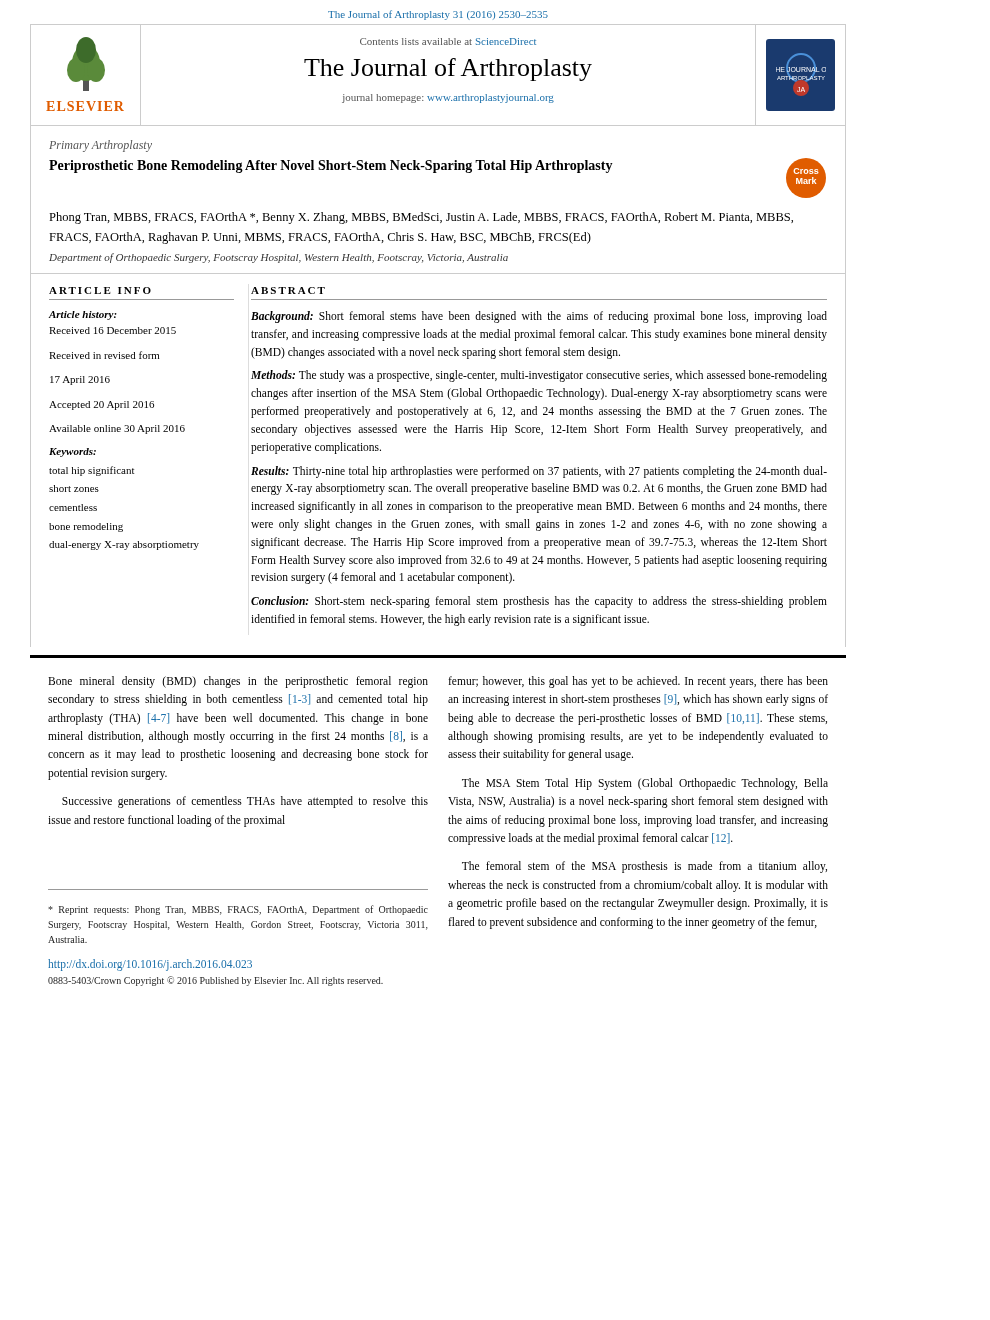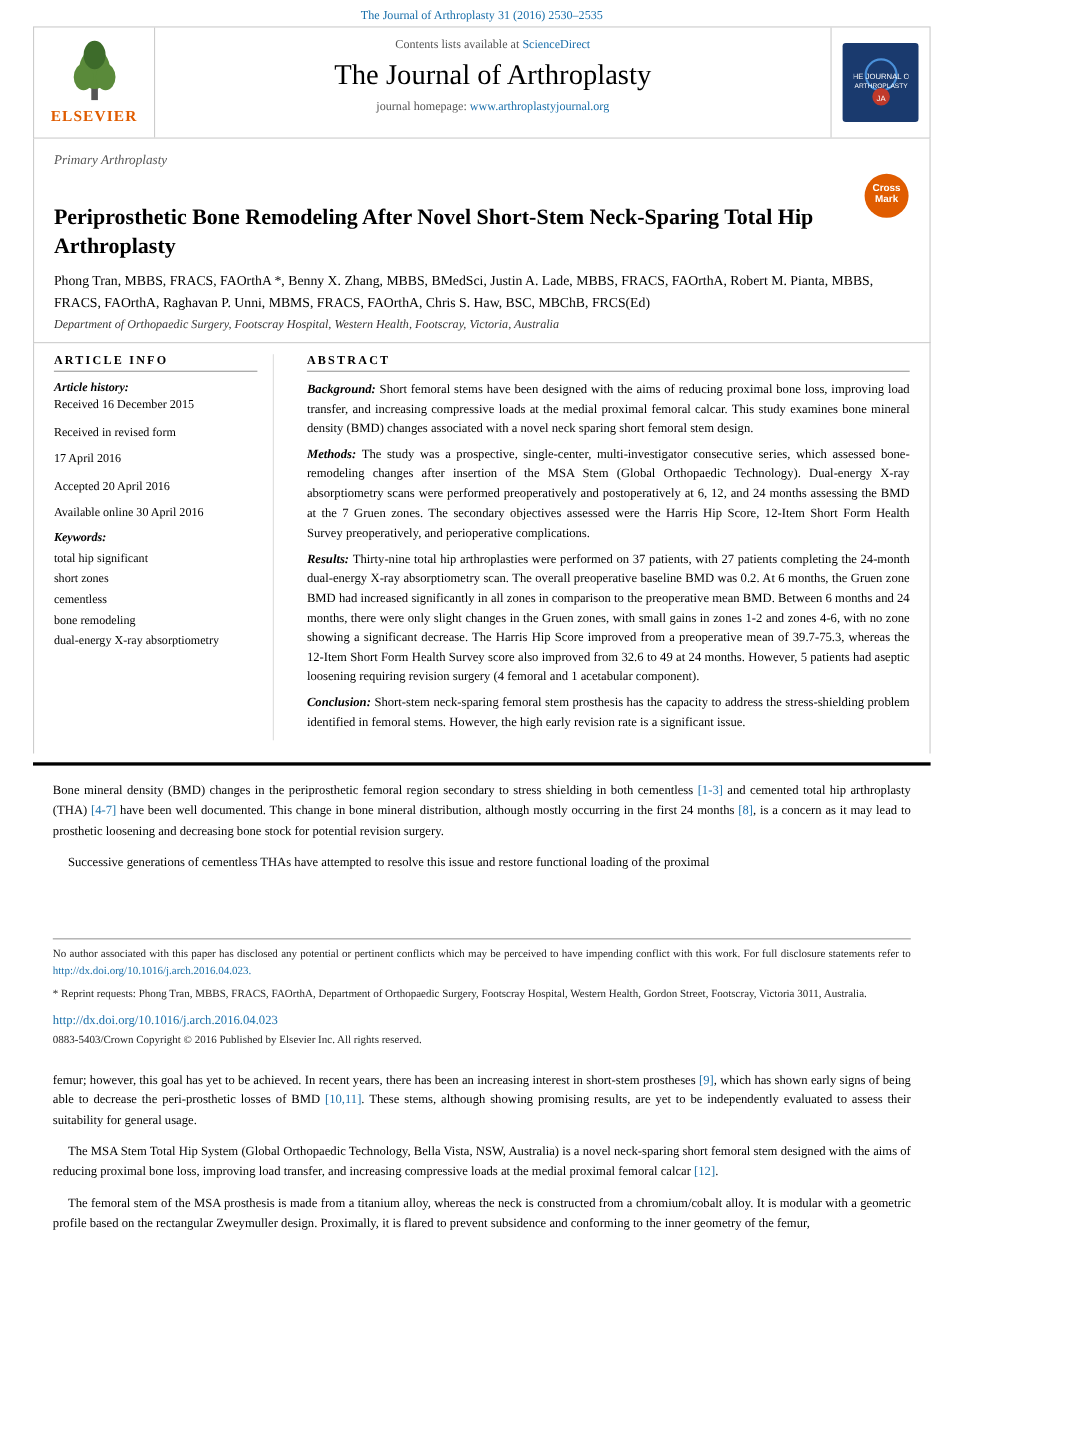--- a/index.html
+++ b/index.html
@@ -118,26 +118,25 @@
       font-style: italic;
       margin-bottom: 4px;
     }
     .article-title-row {
       display: flex;
       flex-direction: row;
       align-items: flex-start;
       justify-content: space-between;
     }
     .article-title {
-      font-size: 20px;
+      font-size: 14px;
       font-weight: bold;
       line-height: 1.3;
       flex: 1;
       margin-right: 10px;
-      margin-top: 28px;
     }
     .crossmark-badge {
       width: 42px;
       height: 42px;
       flex-shrink: 0;
     }
     .authors-line {
       font-size: 12.5px;
       margin-top: 8px;
       line-height: 1.6;
@@ -149,21 +148,21 @@
       margin-top: 4px;
     }
     
     .two-col {
       display: flex;
       flex-direction: row;
       margin: 0 30px;
       border-left: 1px solid #ccc;
       border-right: 1px solid #ccc;
       padding: 10px 18px 12px 18px;
-      gap: 30px;
+      gap: 2px;
     }
     .article-info-col {
       width: 200px;
       flex-shrink: 0;
       border-right: 1px solid #ddd;
       padding-right: 14px;
     }
     .abstract-col {
       flex: 1;
     }
@@ -211,21 +210,21 @@
     .thick-divider {
       height: 3px;
       background: #000;
       margin: 8px 30px 0 30px;
     }
     
     .body-section {
       margin: 0 30px;
       padding: 14px 18px 10px 18px;
       display: flex;
-      flex-direction: column;
+      flex-direction: row;
       gap: 20px;
     }
     .body-col {
       flex: 1;
       font-size: 11.5px;
       line-height: 1.6;
       text-align: justify;
     }
     .body-para {
       margin-bottom: 10px;
@@ -365,23 +364,20 @@
     <div class="body-col">
       <div class="body-para">
         Bone mineral density (BMD) changes in the periprosthetic femoral region secondary to stress shielding in both cementless
         <a class="ref-link">[1-3]</a> and cemented total hip arthroplasty (THA) <a class="ref-link">[4-7]</a> have been well documented. This change in bone mineral distribution, although mostly occurring in the first 24 months <a class="ref-link">[8]</a>, is a concern as it may lead to prosthetic loosening and decreasing bone stock for potential revision surgery.
       </div>
       <div class="body-para-indent">
         Successive generations of cementless THAs have attempted to resolve this issue and restore functional loading of the proximal
       </div>
 
       <div style="margin-top: 60px; border-top: 1px solid #999; padding-top: 6px;">
-        <div class="footnote-text">
-          No author associated with this paper has disclosed any potential or pertinent conflicts which may be perceived to have impending conflict with this work. For full disclosure statements refer to <a class="footnote-link">http://dx.doi.org/10.1016/j.arch.2016.04.023.</a>
-        </div>
         <div class="footnote-text" style="margin-top:6px;">
           * Reprint requests: Phong Tran, MBBS, FRACS, FAOrthA, Department of Orthopaedic Surgery, Footscray Hospital, Western Health, Gordon Street, Footscray, Victoria 3011, Australia.
         </div>
         <div style="margin-top:8px;">
           <a class="ref-link">http://dx.doi.org/10.1016/j.arch.2016.04.023</a>
         </div>
         <div class="footnote-text">
           0883-5403/Crown Copyright © 2016 Published by Elsevier Inc. All rights reserved.
         </div>
       </div>

